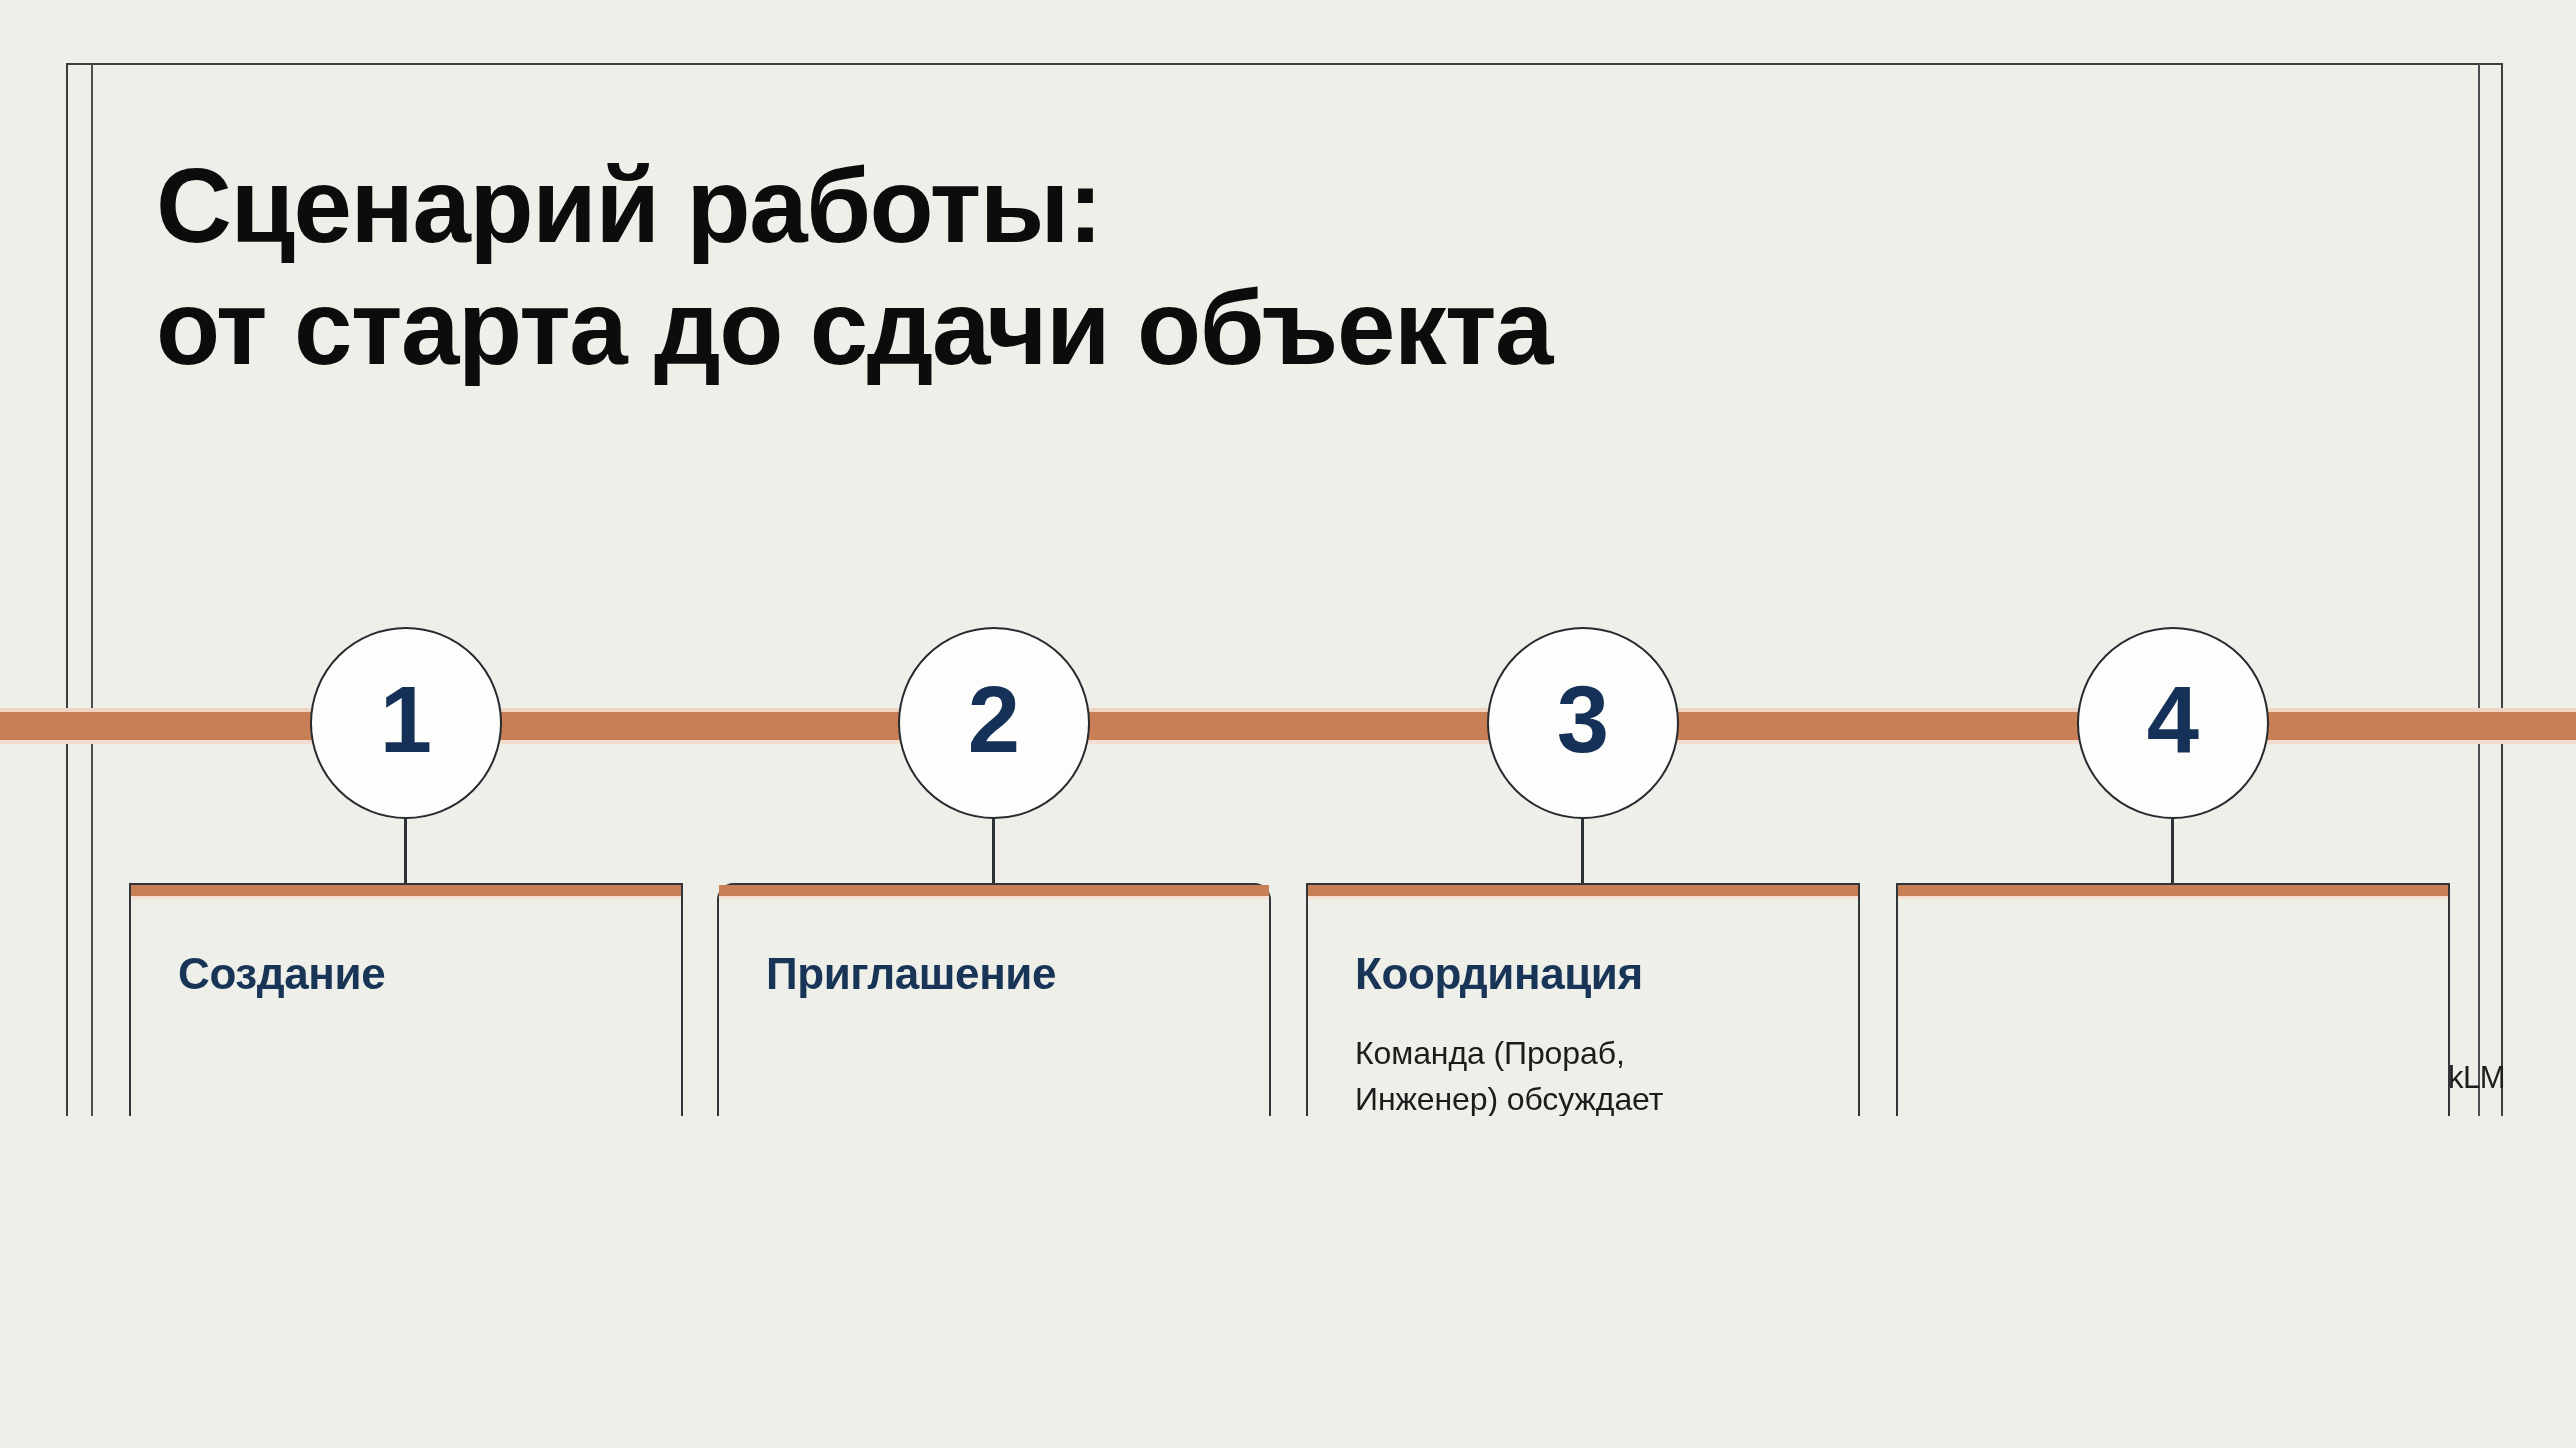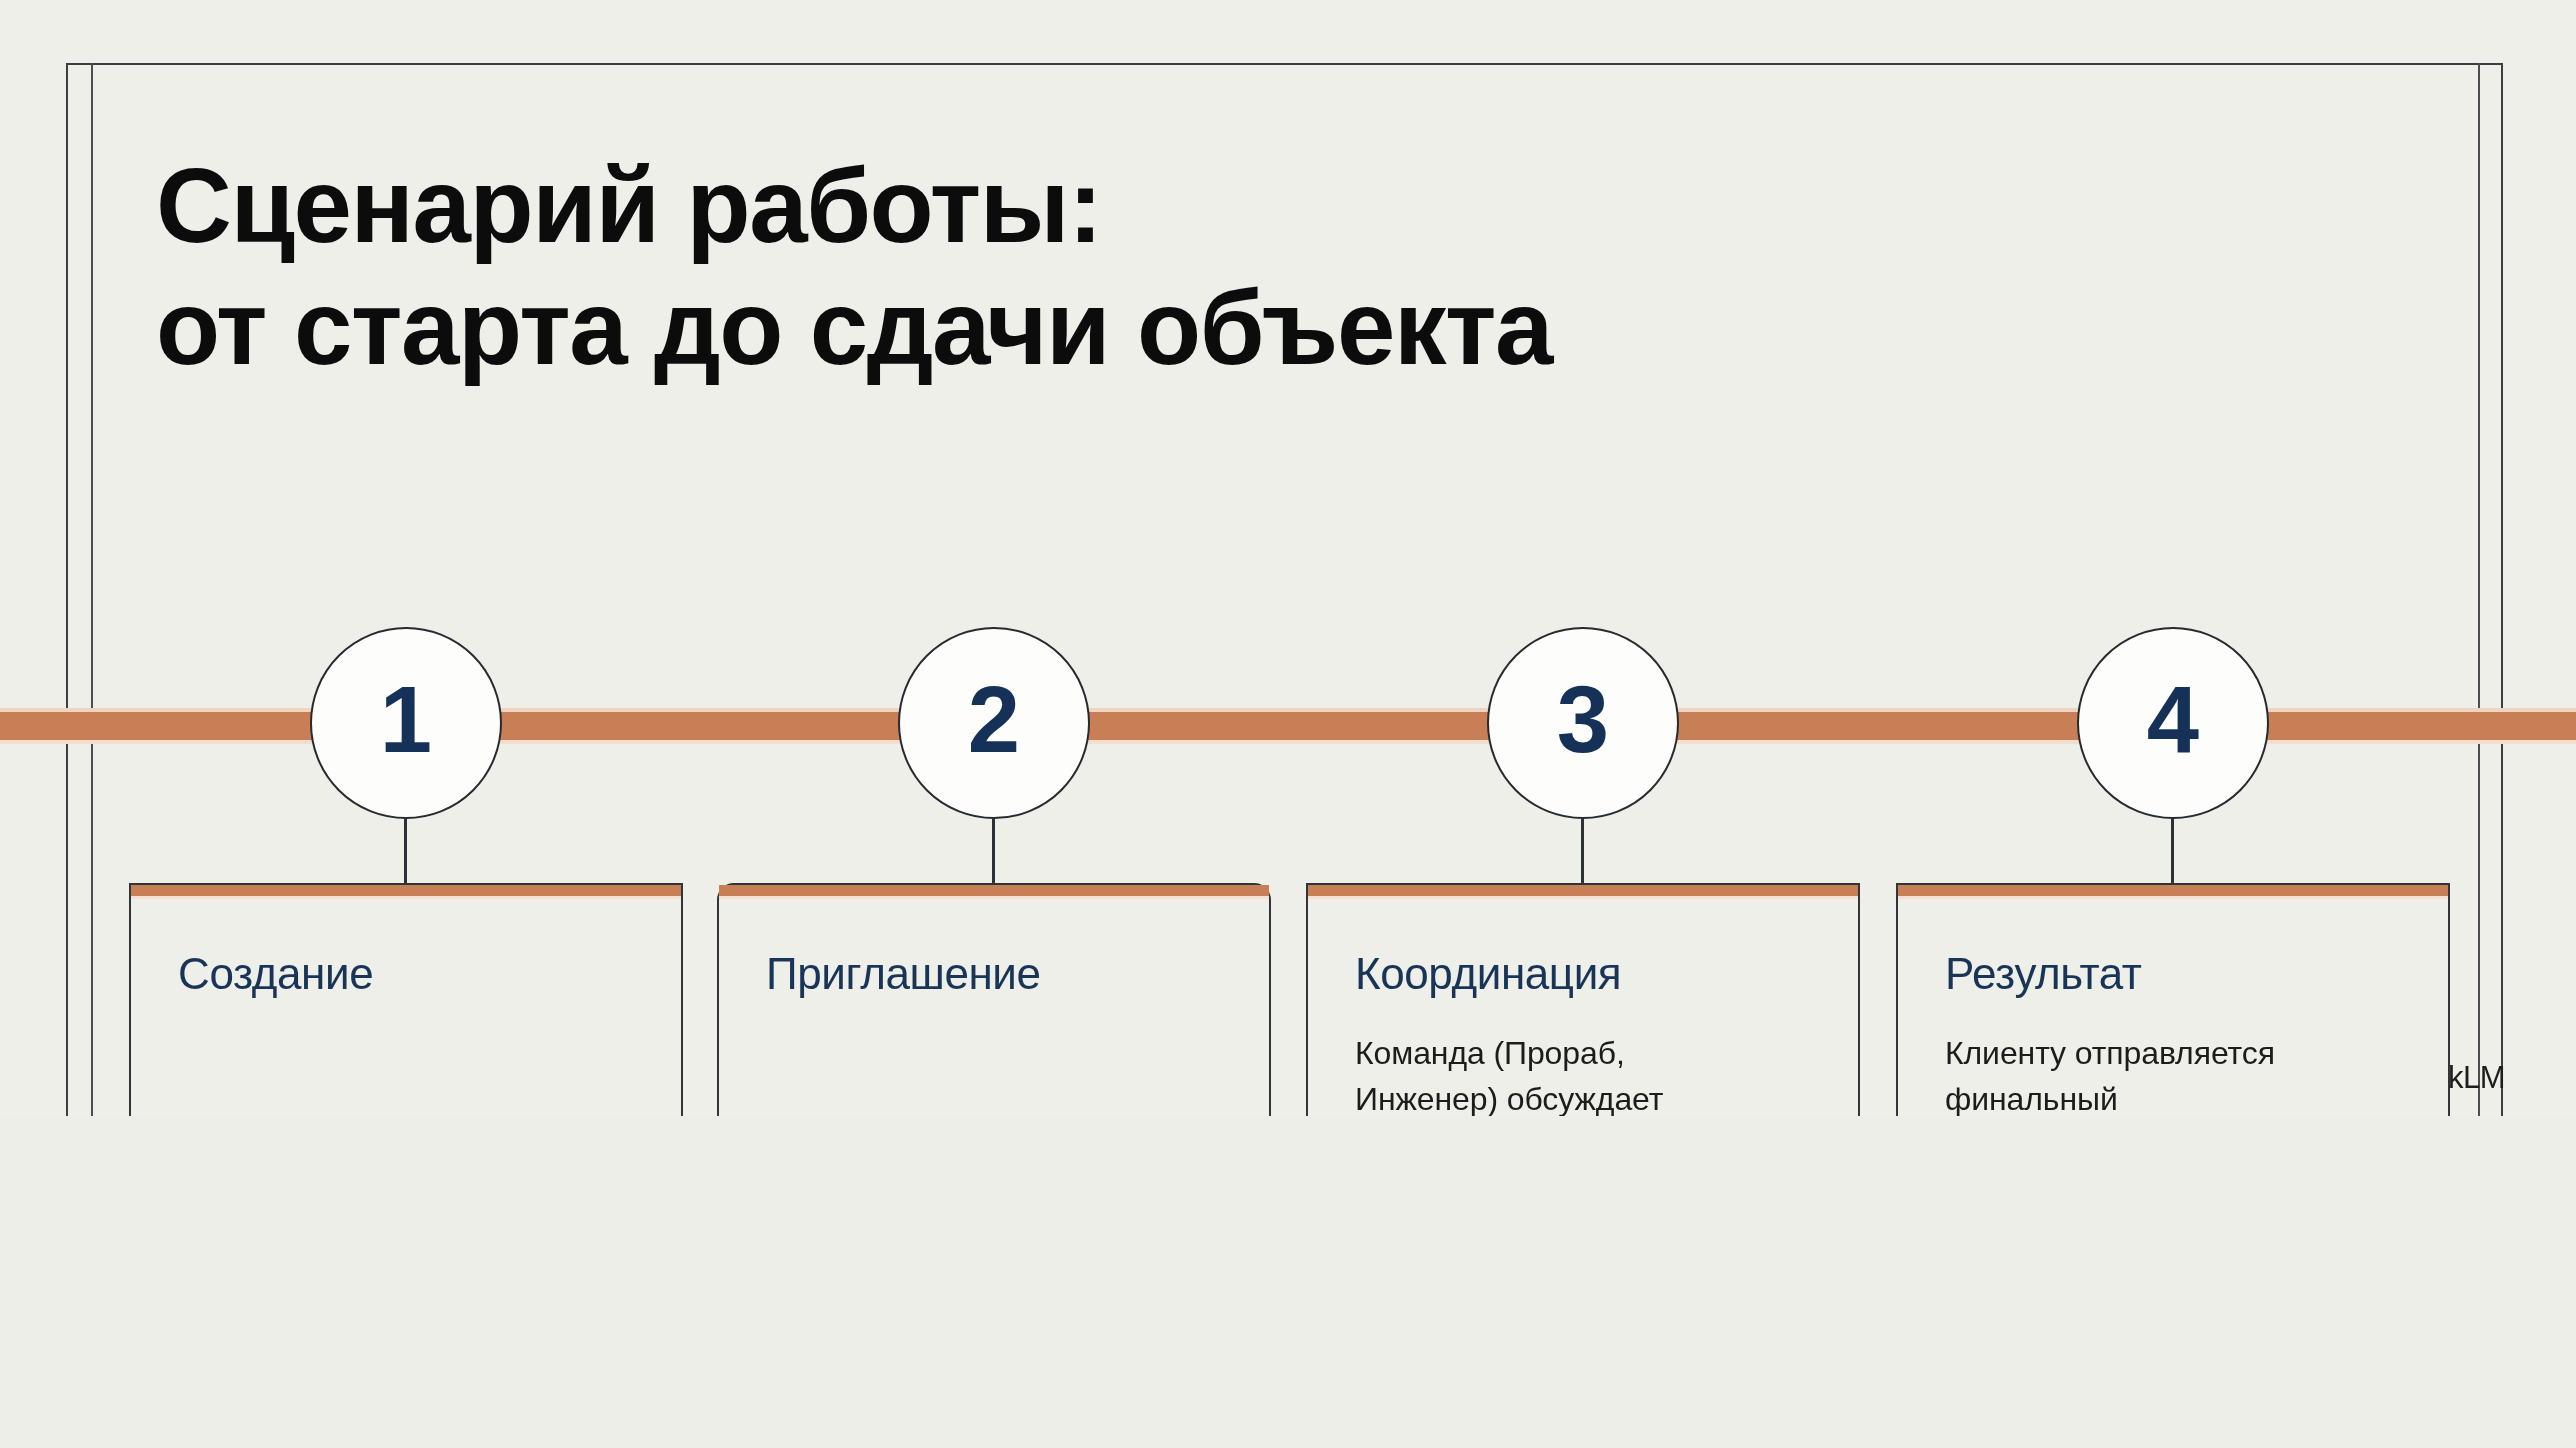--- a/index.html
+++ b/index.html
@@ -128,21 +128,21 @@
     background: #c87f56;
     border-bottom: 3.6px solid #f6e0d2;
     box-sizing: border-box;
   }
   .card-body {
     padding: 65px 42px 0 47px;
   }
   .card-heading {
     color: #183457;
     font-size: 44px;
-    font-weight: 400;
+    font-weight: 700;
     line-height: 1.1;
     letter-spacing: -0.4px;
     margin: 0 0 33px 0;
   }
   .card-text {
     color: #1c1c1c;
     font-size: 32px;
     line-height: 1.42;
     white-space: pre-line;
     letter-spacing: -0.1px;
@@ -216,28 +216,20 @@
 во внутреннем контуре.</div>
     </div>
   </div>
 
   <div class="connector" style="left:2173px;"></div>
   <div class="step-circle" style="left:2173px;">
     <span>4</span>
   </div>
   <div class="card" style="left:1896px;">
     <div class="card-topbar"></div>
-    <div class="card-body">
-      <div class="card-heading">Результат</div>
-      <div class="card-text">Клиенту отправляется
-финальный
-согласованный отчет.
-История сохранена
-в архиве объекта.</div>
-    </div>
   </div>
 
   <div class="footer-logo">
     <span>
       <svg width="33" height="29" viewBox="0 0 36 32" aria-hidden="true">
         <path d="M4 28 C4 12, 16 4, 27 4 C33 4, 35 8, 35 12" fill="none" stroke="#1d1d1d" stroke-width="3.4" stroke-linecap="round"></path>
         <path d="M9 28 C9 16, 17 10, 25 10 C30 10, 32 13, 32 16" fill="none" stroke="#1d1d1d" stroke-width="3.4" stroke-linecap="round"></path>
         <path d="M14 28 C14 20, 19 16, 24 16 C27.5 16, 29 18, 29 20" fill="none" stroke="#1d1d1d" stroke-width="3.4" stroke-linecap="round"></path>
         <path d="M4 28 L22 28" fill="none" stroke="#1d1d1d" stroke-width="3.4" stroke-linecap="round"></path>
       </svg>

